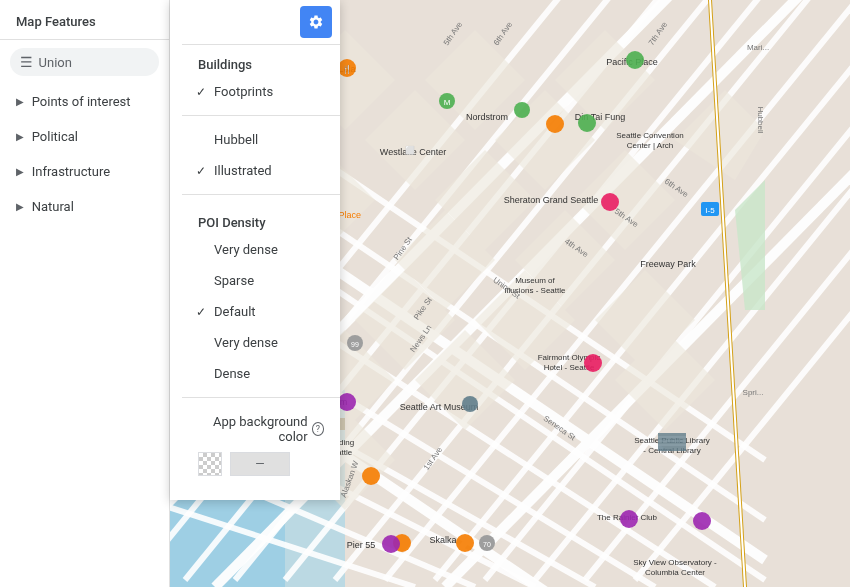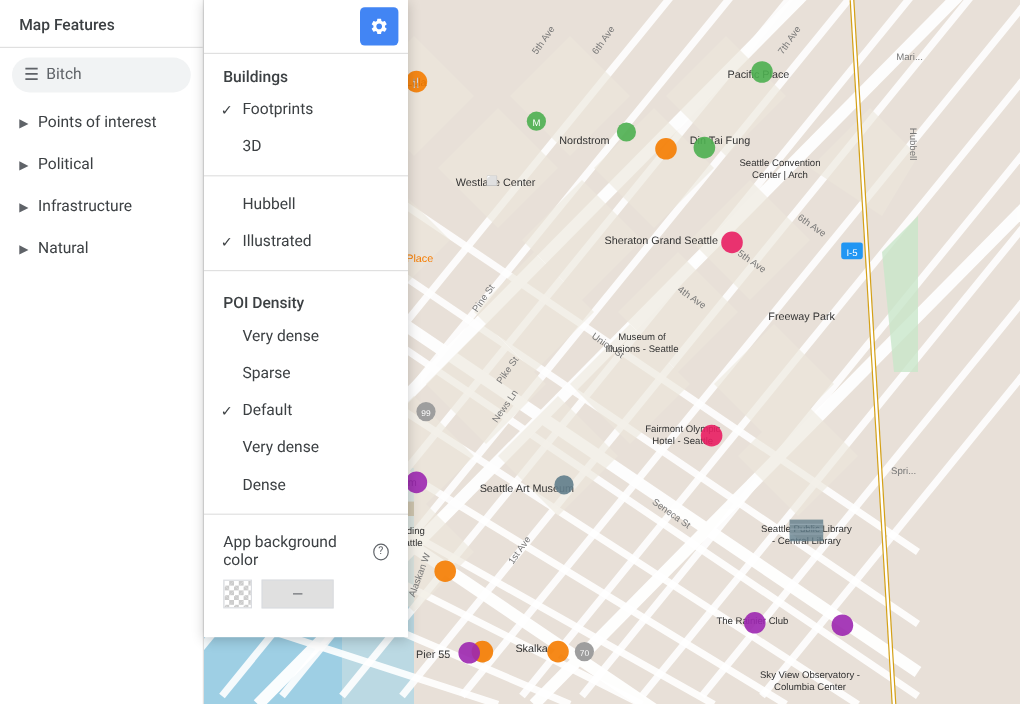--- a/index.html
+++ b/index.html
@@ -79,20 +79,21 @@
     
     .dropdown-panel {
       position: absolute;
       top: 0;
       left: 170px;
       width: 170px;
       background: #fff;
       box-shadow: 0 2px 10px rgba(0,0,0,0.2);
       z-index: 100;
       padding-bottom: 16px;
+      padding-left: 12px;
     }
 
     .dropdown-header-row {
       display: flex;
       align-items: center;
       justify-content: flex-end;
       padding: 6px 8px;
       border-bottom: 1px solid #e0e0e0;
     }
 
@@ -134,20 +135,21 @@
     }
 
     .divider {
       border: none;
       border-top: 1px solid #e0e0e0;
       margin: 8px 0;
     }
 
     .app-bg-section {
       padding: 8px 16px;
+      text-align: right;
     }
 
     .app-bg-label {
       display: flex;
       align-items: center;
       gap: 4px;
       font-size: 13px;
       color: #3c4043;
       margin-bottom: 8px;
     }
@@ -375,21 +377,21 @@
   </svg>
 </div>
 
 <div class="sidebar">
   <div class="sidebar-header">
     <span>Map Features</span>
   </div>
 
   <div class="filter-bar">
     <span style="font-size:14px;">☰</span>
-    <span>Bitch</span>
+    <span>Union</span>
   </div>
 
   <div class="sidebar-nav">
     <div class="sidebar-item">
       <span class="chevron">▶</span>
       <span>Points of interest</span>
     </div>
     <div class="sidebar-item">
       <span class="chevron">▶</span>
       <span>Political</span>
@@ -413,23 +415,20 @@
       </svg>
     </div>
   </div>
 
   <div class="section-title">Buildings</div>
 
   <div class="menu-item">
     <span class="checkmark">✓</span>
     <span>Footprints</span>
   </div>
-  <div class="menu-item">
-    <span>3D</span>
-  </div>
 
   <hr class="divider">
 
 
   <div class="menu-item">
     <span>Hubbell</span>
   </div>
   <div class="menu-item">
     <span class="checkmark">✓</span>
     <span>Illustrated</span>

